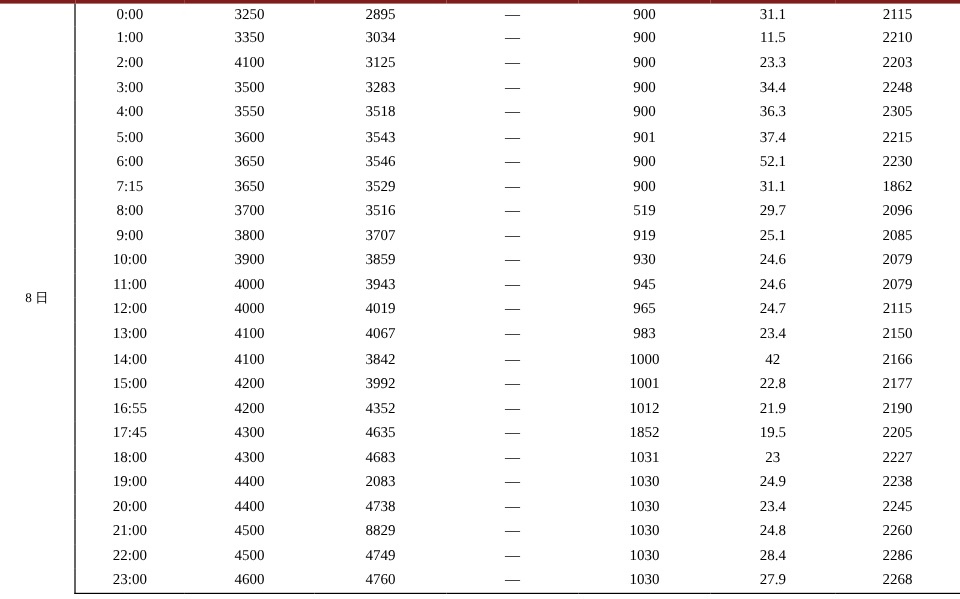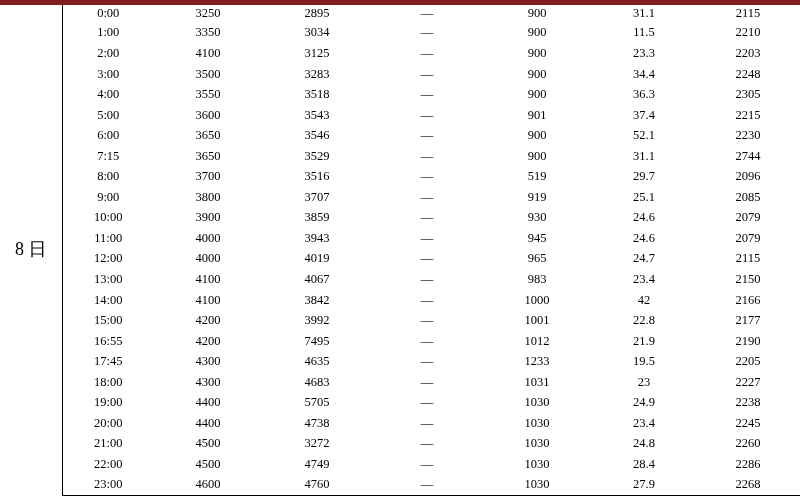--- a/index.html
+++ b/index.html
@@ -43,29 +43,29 @@
   col.c-v2    { width: 110px; }
   col.c-v3    { width: 110px; }
   col.c-v4    { width: 110px; }
   col.c-v5    { width: 104px; }
   col.c-v6    { width: 104px; }
 
   
   td.day-cell {
     text-align: center;
     vertical-align: middle;
-    font-size: 18px;
+    font-size: 11px;
   }
   
   td.rule-left {
     border-left: 1px solid #000000;
   }
   
   tr.first-row td {
-    border-top: 5px solid #7f1d1d;
+    border-top: 3px solid #7f1d1d;
   }
   tr.last-row td {
     border-bottom: 1px solid #000000;
     text-align: center;
   }
   .dash {
     font-size: 12.5px;
   }
 </style>
 </head>
@@ -148,21 +148,21 @@
           <td>52.1</td>
           <td>2230</td>
         </tr>
         <tr>
           <td class="rule-left">7:15</td>
           <td>3650</td>
           <td>3529</td>
           <td class="dash">—</td>
           <td>900</td>
           <td>31.1</td>
-          <td>2744</td>
+          <td>1862</td>
         </tr>
         <tr>
           <td class="rule-left">8:00</td>
           <td>3700</td>
           <td>3516</td>
           <td class="dash">—</td>
           <td>519</td>
           <td>29.7</td>
           <td>2096</td>
         </tr>
@@ -225,66 +225,66 @@
           <td>4200</td>
           <td>3992</td>
           <td class="dash">—</td>
           <td>1001</td>
           <td>22.8</td>
           <td>2177</td>
         </tr>
         <tr>
           <td class="rule-left">16:55</td>
           <td>4200</td>
-          <td>7495</td>
+          <td>4352</td>
           <td class="dash">—</td>
           <td>1012</td>
           <td>21.9</td>
           <td>2190</td>
         </tr>
         <tr>
           <td class="rule-left">17:45</td>
           <td>4300</td>
           <td>4635</td>
           <td class="dash">—</td>
-          <td>1233</td>
+          <td>1852</td>
           <td>19.5</td>
           <td>2205</td>
         </tr>
         <tr>
           <td class="rule-left">18:00</td>
           <td>4300</td>
           <td>4683</td>
           <td class="dash">—</td>
           <td>1031</td>
           <td>23</td>
           <td>2227</td>
         </tr>
         <tr>
           <td class="rule-left">19:00</td>
           <td>4400</td>
-          <td>5705</td>
+          <td>2083</td>
           <td class="dash">—</td>
           <td>1030</td>
           <td>24.9</td>
           <td>2238</td>
         </tr>
         <tr>
           <td class="rule-left">20:00</td>
           <td>4400</td>
           <td>4738</td>
           <td class="dash">—</td>
           <td>1030</td>
           <td>23.4</td>
           <td>2245</td>
         </tr>
         <tr>
           <td class="rule-left">21:00</td>
           <td>4500</td>
-          <td>3272</td>
+          <td>8829</td>
           <td class="dash">—</td>
           <td>1030</td>
           <td>24.8</td>
           <td>2260</td>
         </tr>
         <tr>
           <td class="rule-left">22:00</td>
           <td>4500</td>
           <td>4749</td>
           <td class="dash">—</td>

